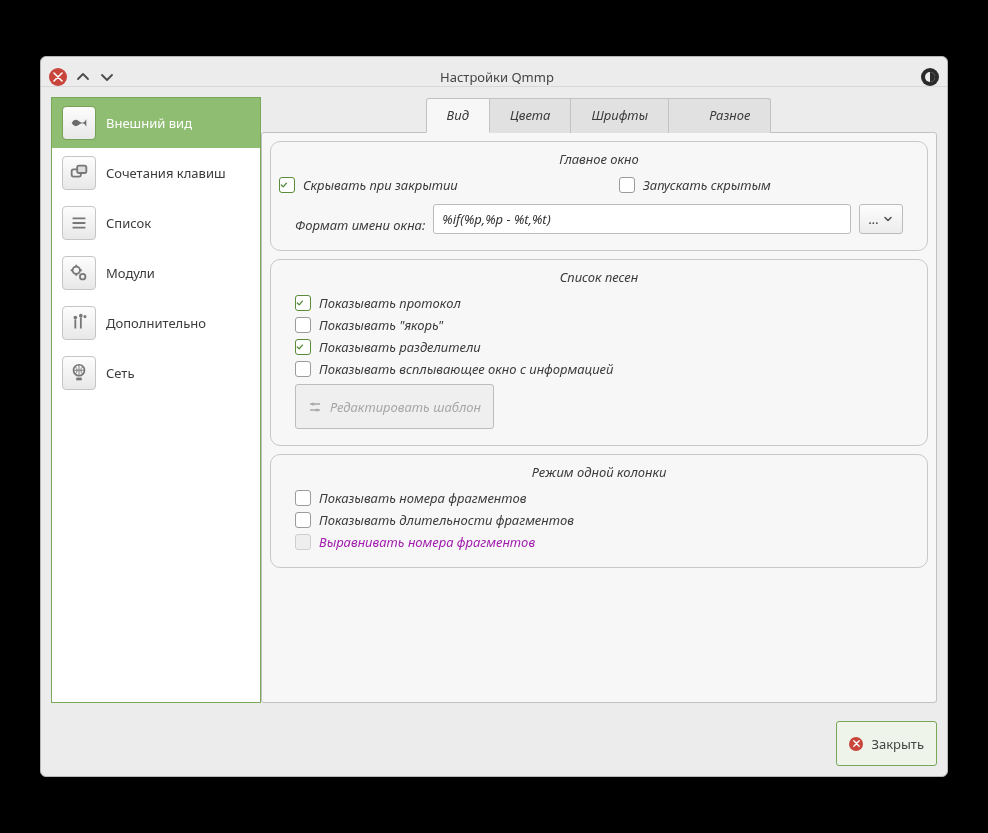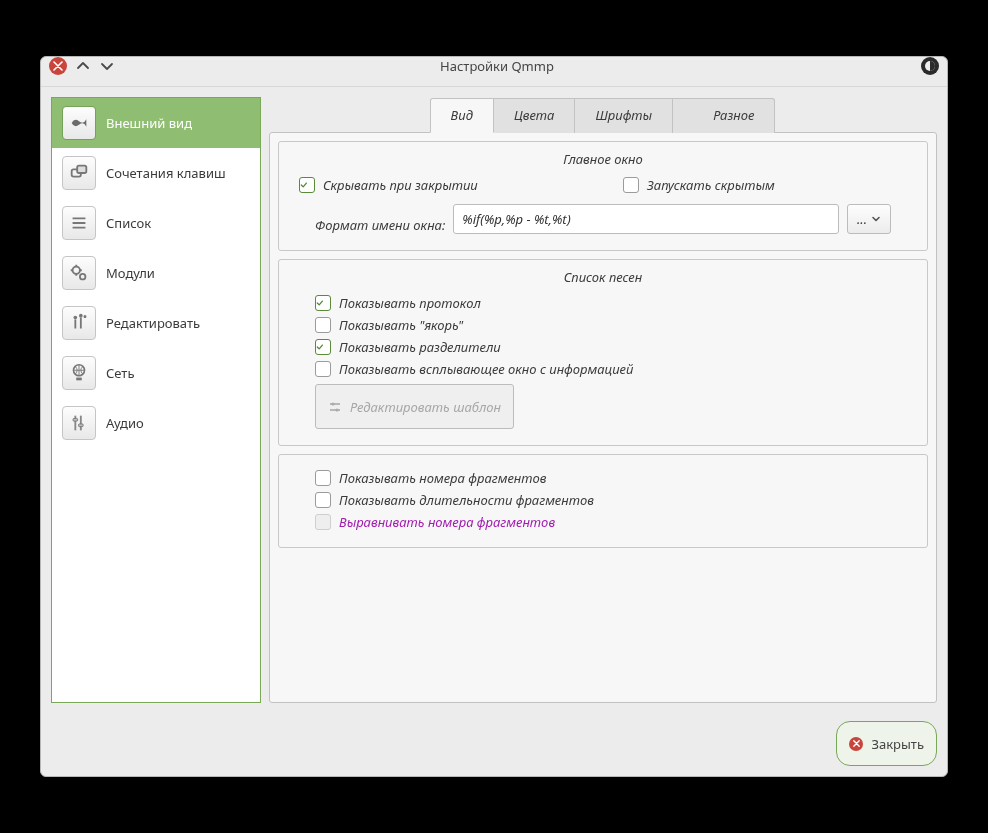--- a/index.html
+++ b/index.html
@@ -22,42 +22,41 @@
     border: 1px solid #b7b7b7;
     border-radius: 6px;
     display: flex;
     flex-direction: column;
     box-shadow: 0 8px 30px rgba(0,0,0,.4);
     overflow: hidden;
   }
   .titlebar {
     height: 30px;
     display: flex;
-    align-items: flex-start;
+    align-items: flex-end;
     padding: 0 8px;
     border-bottom: 1px solid #d8d8d8;
   }
   .tb-left { display: flex; align-items: center; gap: 8px; }
   .tb-title { flex: 1; text-align: center; color: #444; font-size: 13px; }
   .tb-right { width: 60px; display: flex; justify-content: flex-end; }
   .close-circle {
     width: 18px; height: 18px; border-radius: 50%;
     background: #c9453c; display: flex; align-items: center; justify-content: center;
     cursor: pointer;
   }
   .close-circle svg { width: 10px; height: 10px; }
   .chev { width: 16px; height: 16px; cursor: pointer; color: #4b4b4b; }
   .tb-app { width: 18px; height: 18px; border-radius: 50%; background: #2b2b2b; display: flex; align-items: center; justify-content: center; }
   .tb-app svg { width: 12px; height: 12px; }
 
   .content {
     flex: 1;
     display: flex;
     padding: 10px;
-    gap: 8px;
     min-height: 0;
   }
 
   .sidebar {
     width: 210px;
     border: 1px solid #7aa859;
     background: #fff;
     padding: 0;
     overflow: auto;
   }
@@ -123,22 +122,22 @@
     background: #f7f7f7;
     padding: 8px;
     display: flex;
     flex-direction: column;
     gap: 8px;
     overflow: auto;
   }
 
   .group {
     border: 1px solid #c8c8c8;
-    border-radius: 3px;
-    padding: 10px 20px 12px;
+    border-radius: 10px;
+    padding: 10px 8px 12px;
     background: #f7f7f7;
   }
   .group-title {
     text-align: center;
     font-size: 13px;
     color: #3b3b3b;
     margin: -2px 0 8px;
   }
 
   .row { display: flex; align-items: flex-end; gap: 8px; margin: 4px 16px; }
@@ -202,21 +201,20 @@
   .btn svg { width: 14px; height: 14px; }
 
   .footer {
     display: flex;
     justify-content: flex-end;
     padding: 8px 10px 10px;
   }
   .btn.primary-outline {
     border-color: #79a758;
     background: #eef4e9;
-    border-radius: 14px;
   }
   .btn .red-x {
     width: 14px; height: 14px; border-radius: 50%;
     background: #c9453c; display: inline-flex; align-items: center; justify-content: center;
   }
   .btn .red-x svg { width: 9px; height: 9px; }
 </style>
 </head>
 <body>
 
@@ -295,42 +293,31 @@
         <span class="side-icon">
           <svg viewBox="0 0 24 24">
               <path d="M8 18 V8" stroke="#777" stroke-width="2"></path>
               <path d="M14 18 V6" stroke="#777" stroke-width="2"></path>
               <circle cx="8" cy="6" r="2" fill="#777"></circle>
               <circle cx="14" cy="4" r="2" fill="#777"></circle>
               <line x1="17" y1="5" x2="20" y2="5" stroke="#777" stroke-width="2"></line>
               <line x1="18.5" y1="3.5" x2="18.5" y2="6.5" stroke="#777" stroke-width="2"></line>
             </svg>
         </span>
-        <span class="side-label">Редактировать</span>
+        <span class="side-label">Дополнительно</span>
       </div>
       <div class="side-item">
         <span class="side-icon">
           <svg viewBox="0 0 24 24">
               <circle cx="12" cy="9" r="6" fill="none" stroke="#777" stroke-width="1.8"></circle>
               <path d="M6 9 h12 M12 3 v12 M8 5 q4 4 0 8 M16 5 q-4 4 0 8" fill="none" stroke="#777" stroke-width="1"></path>
               <rect x="9" y="17" width="6" height="3" fill="#777"></rect>
             </svg>
         </span>
         <span class="side-label">Сеть</span>
-      </div>
-      <div class="side-item">
-        <span class="side-icon">
-          <svg viewBox="0 0 24 24">
-              <rect x="7" y="4" width="2" height="16" fill="#888"></rect>
-              <rect x="13" y="4" width="2" height="16" fill="#888"></rect>
-              <rect x="5.5" y="7" width="5" height="3" rx="1" fill="#bbb" stroke="#777"></rect>
-              <rect x="11.5" y="13" width="5" height="3" rx="1" fill="#bbb" stroke="#777"></rect>
-            </svg>
-        </span>
-        <span class="side-label">Аудио</span>
       </div>
     </div>
 
     <div class="main">
       <div class="tabs">
         <div class="tab active">Вид</div>
         <div class="tab">Цвета</div>
         <div class="tab">Шрифты</div>
         <div class="tab">Разное</div>
       </div>
@@ -406,20 +393,21 @@
                   <line x1="2" y1="10" x2="12" y2="10" stroke="#aaa" stroke-width="1.6"></line>
                   <circle cx="5" cy="4" r="1.6" fill="#aaa"></circle>
                   <circle cx="9" cy="10" r="1.6" fill="#aaa"></circle>
                 </svg>
               <span>Редактировать шаблон</span>
             </button>
           </div>
         </div>
 
         <div class="group">
+          <div class="group-title">Режим одной колонки</div>
           <div class="row">
             <label class="cb">
               <span class="checkbox"></span>
               <span>Показывать номера фрагментов</span>
             </label>
           </div>
           <div class="row">
             <label class="cb">
               <span class="checkbox"></span>
               <span>Показывать длительности фрагментов</span>

